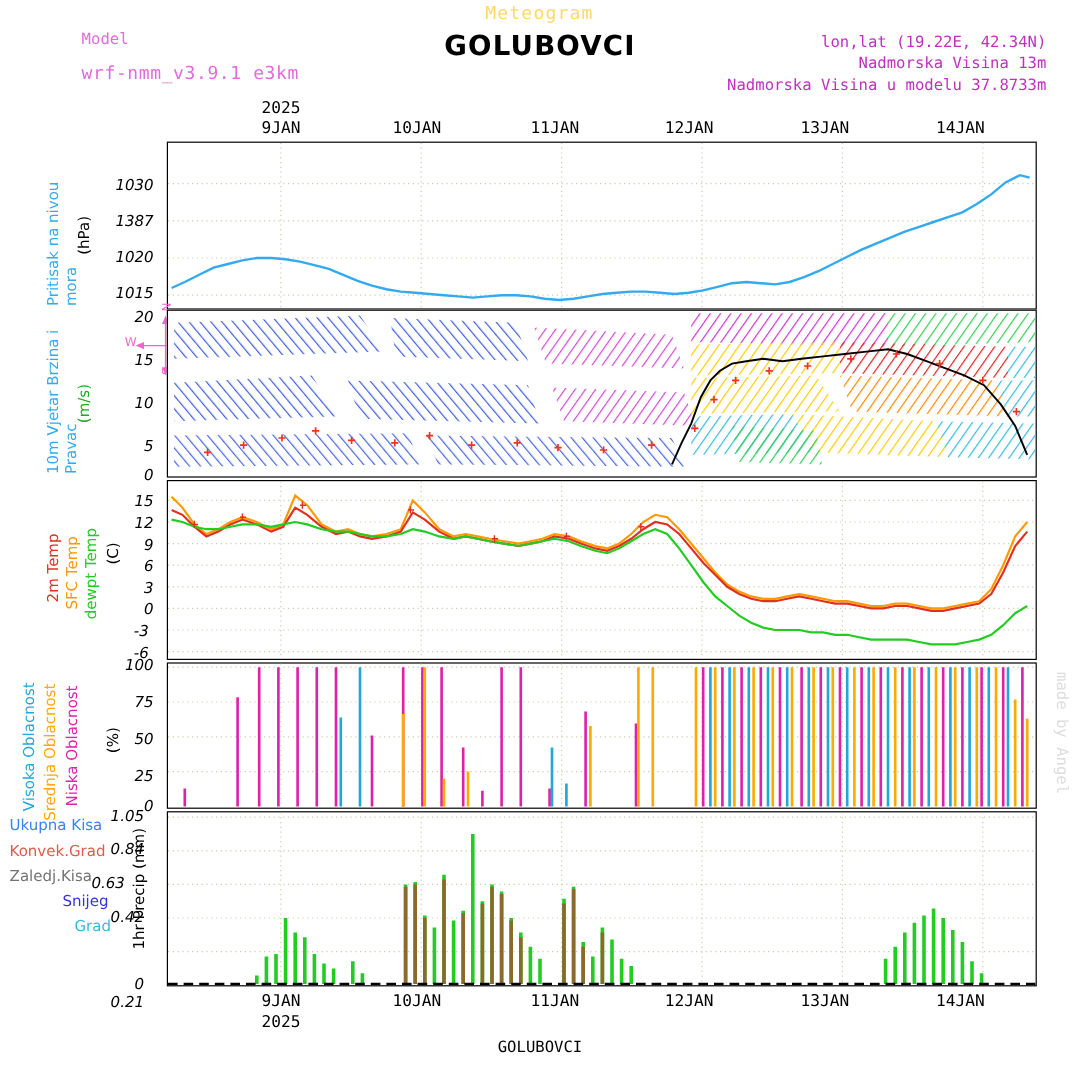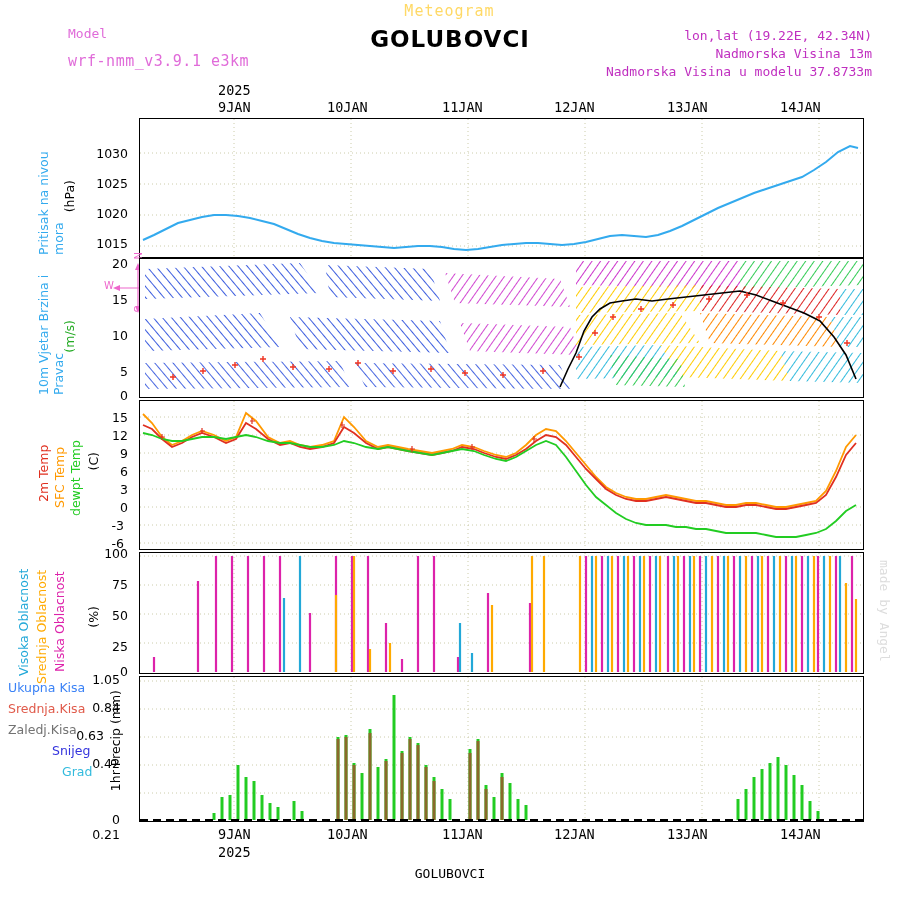--- a/index.html
+++ b/index.html
@@ -9,21 +9,21 @@
   #meteogram-title{top:2px;left:0;width:899px;text-align:center;color:#ffd966;font-size:15px;letter-spacing:1px;}
   #station-title{top:26px;left:0;width:900px;text-align:center;color:#000;font-size:23px;font-weight:bold;letter-spacing:1px;}
   #model-label{top:26px;left:68px;color:#e06bd9;font-size:13px;}
   #model-name{top:52px;left:68px;color:#e06bd9;font-size:15px;letter-spacing:0.5px;}
   #lonlat{top:28px;right:28px;color:#c030c0;font-size:13px;text-align:right;}
   #elev1{top:46px;right:28px;color:#c030c0;font-size:13px;text-align:right;}
   #elev2{top:64px;right:28px;color:#c030c0;font-size:13px;text-align:right;}
   .watermark{right:8px;top:560px;color:#dddddd;font-size:13px;writing-mode:vertical-rl;}
   
   .panel{position:absolute;left:139px;width:725px;border:1px solid #000;box-sizing:border-box;background:#fff;}
-  .ylab{position:absolute;font-size:12.5px;text-align:right;color:#000;width:46px;}
+  .ylab{position:absolute;font-size:12.5px;text-align:right;color:#000;width:46px;font-style:italic;}
   .topdate{position:absolute;font-size:13.5px;color:#000;}
   svg{display:block;}
   .axttl{position:absolute;font-size:12.5px;color:#000;writing-mode:vertical-rl;transform:rotate(180deg);}
 </style>
 </head>
 <body>
 
 <div class="abs mono" id="meteogram-title">Meteogram</div>
 <div class="abs" id="station-title">GOLUBOVCI</div>
 <div class="abs mono" id="model-label">Model</div>
@@ -37,21 +37,21 @@
 <div class="abs mono topdate" style="left:218px;top:99px;">9JAN</div>
 <div class="abs mono topdate" style="left:327px;top:99px;">10JAN</div>
 <div class="abs mono topdate" style="left:442px;top:99px;">11JAN</div>
 <div class="abs mono topdate" style="left:554px;top:99px;">12JAN</div>
 <div class="abs mono topdate" style="left:667px;top:99px;">13JAN</div>
 <div class="abs mono topdate" style="left:780px;top:99px;">14JAN</div>
 
 <div class="abs axttl" style="left:36px;top:140px;height:115px;color:#33aaee;">Pritisak na nivou mora</div>
 <div class="abs" style="left:62px;top:180px;font-size:12.5px;writing-mode:vertical-rl;transform:rotate(180deg);color:#000;">(hPa)</div>
 <div class="abs ylab" style="left:82px;top:146px;">1030</div>
-<div class="abs ylab" style="left:82px;top:176px;">1025</div>
+<div class="abs ylab" style="left:82px;top:176px;">1387</div>
 <div class="abs ylab" style="left:82px;top:206px;">1020</div>
 <div class="abs ylab" style="left:82px;top:236px;">1015</div>
 
 <div class="panel" id="panel-pressure" style="top:118px;height:140px;">
   <svg width="723" height="138" viewBox="0 0 723 138" preserveAspectRatio="none">
     <g stroke="#ccccaa" stroke-width="1" stroke-dasharray="1,3">
       <line x1="94" y1="0" x2="94" y2="138"></line>
         <line x1="211" y1="0" x2="211" y2="138"></line>
       <line x1="328" y1="0" x2="328" y2="138"></line>
         <line x1="445" y1="0" x2="445" y2="138"></line>
@@ -329,21 +329,21 @@
         <line x1="634" y1="119" x2="634" y2="3"></line>
       <line x1="652" y1="119" x2="652" y2="3"></line>
         <line x1="668" y1="119" x2="668" y2="3"></line>
       <line x1="684" y1="119" x2="684" y2="3"></line>
         <line x1="700" y1="119" x2="700" y2="3"></line>
     </g>
   </svg>
 </div>
 
 <div class="abs" style="left:8px;top:680px;font-size:12.5px;color:#3b82f6;">Ukupna Kisa</div>
-<div class="abs" style="left:8px;top:701px;font-size:12.5px;color:#e05a4a;">Srednja.Kisa</div>
+<div class="abs" style="left:8px;top:701px;font-size:12.5px;color:#e05a4a;">Konvek.Grad</div>
 <div class="abs" style="left:8px;top:722px;font-size:12.5px;color:#737373;">Zaledj.Kisa</div>
 <div class="abs" style="left:52px;top:743px;font-size:12.5px;color:#3333dd;">Snijeg</div>
 <div class="abs" style="left:62px;top:764px;font-size:12.5px;color:#33bbdd;">Grad</div>
 <div class="abs" style="left:108px;top:690px;font-size:12.5px;writing-mode:vertical-rl;transform:rotate(180deg);color:#000;">1hr Precip (mm)</div>
 <div class="abs ylab" style="left:74px;top:672px;">1.05</div>
 <div class="abs ylab" style="left:74px;top:700px;">0.84</div>
 <div class="abs ylab" style="left:58px;top:728px;">0.63</div>
 <div class="abs ylab" style="left:74px;top:756px;">0.42</div>
 <div class="abs ylab" style="left:74px;top:784px;margin-top:43px;">0.21</div>
 <div class="abs ylab" style="left:74px;top:812px;">0</div>

